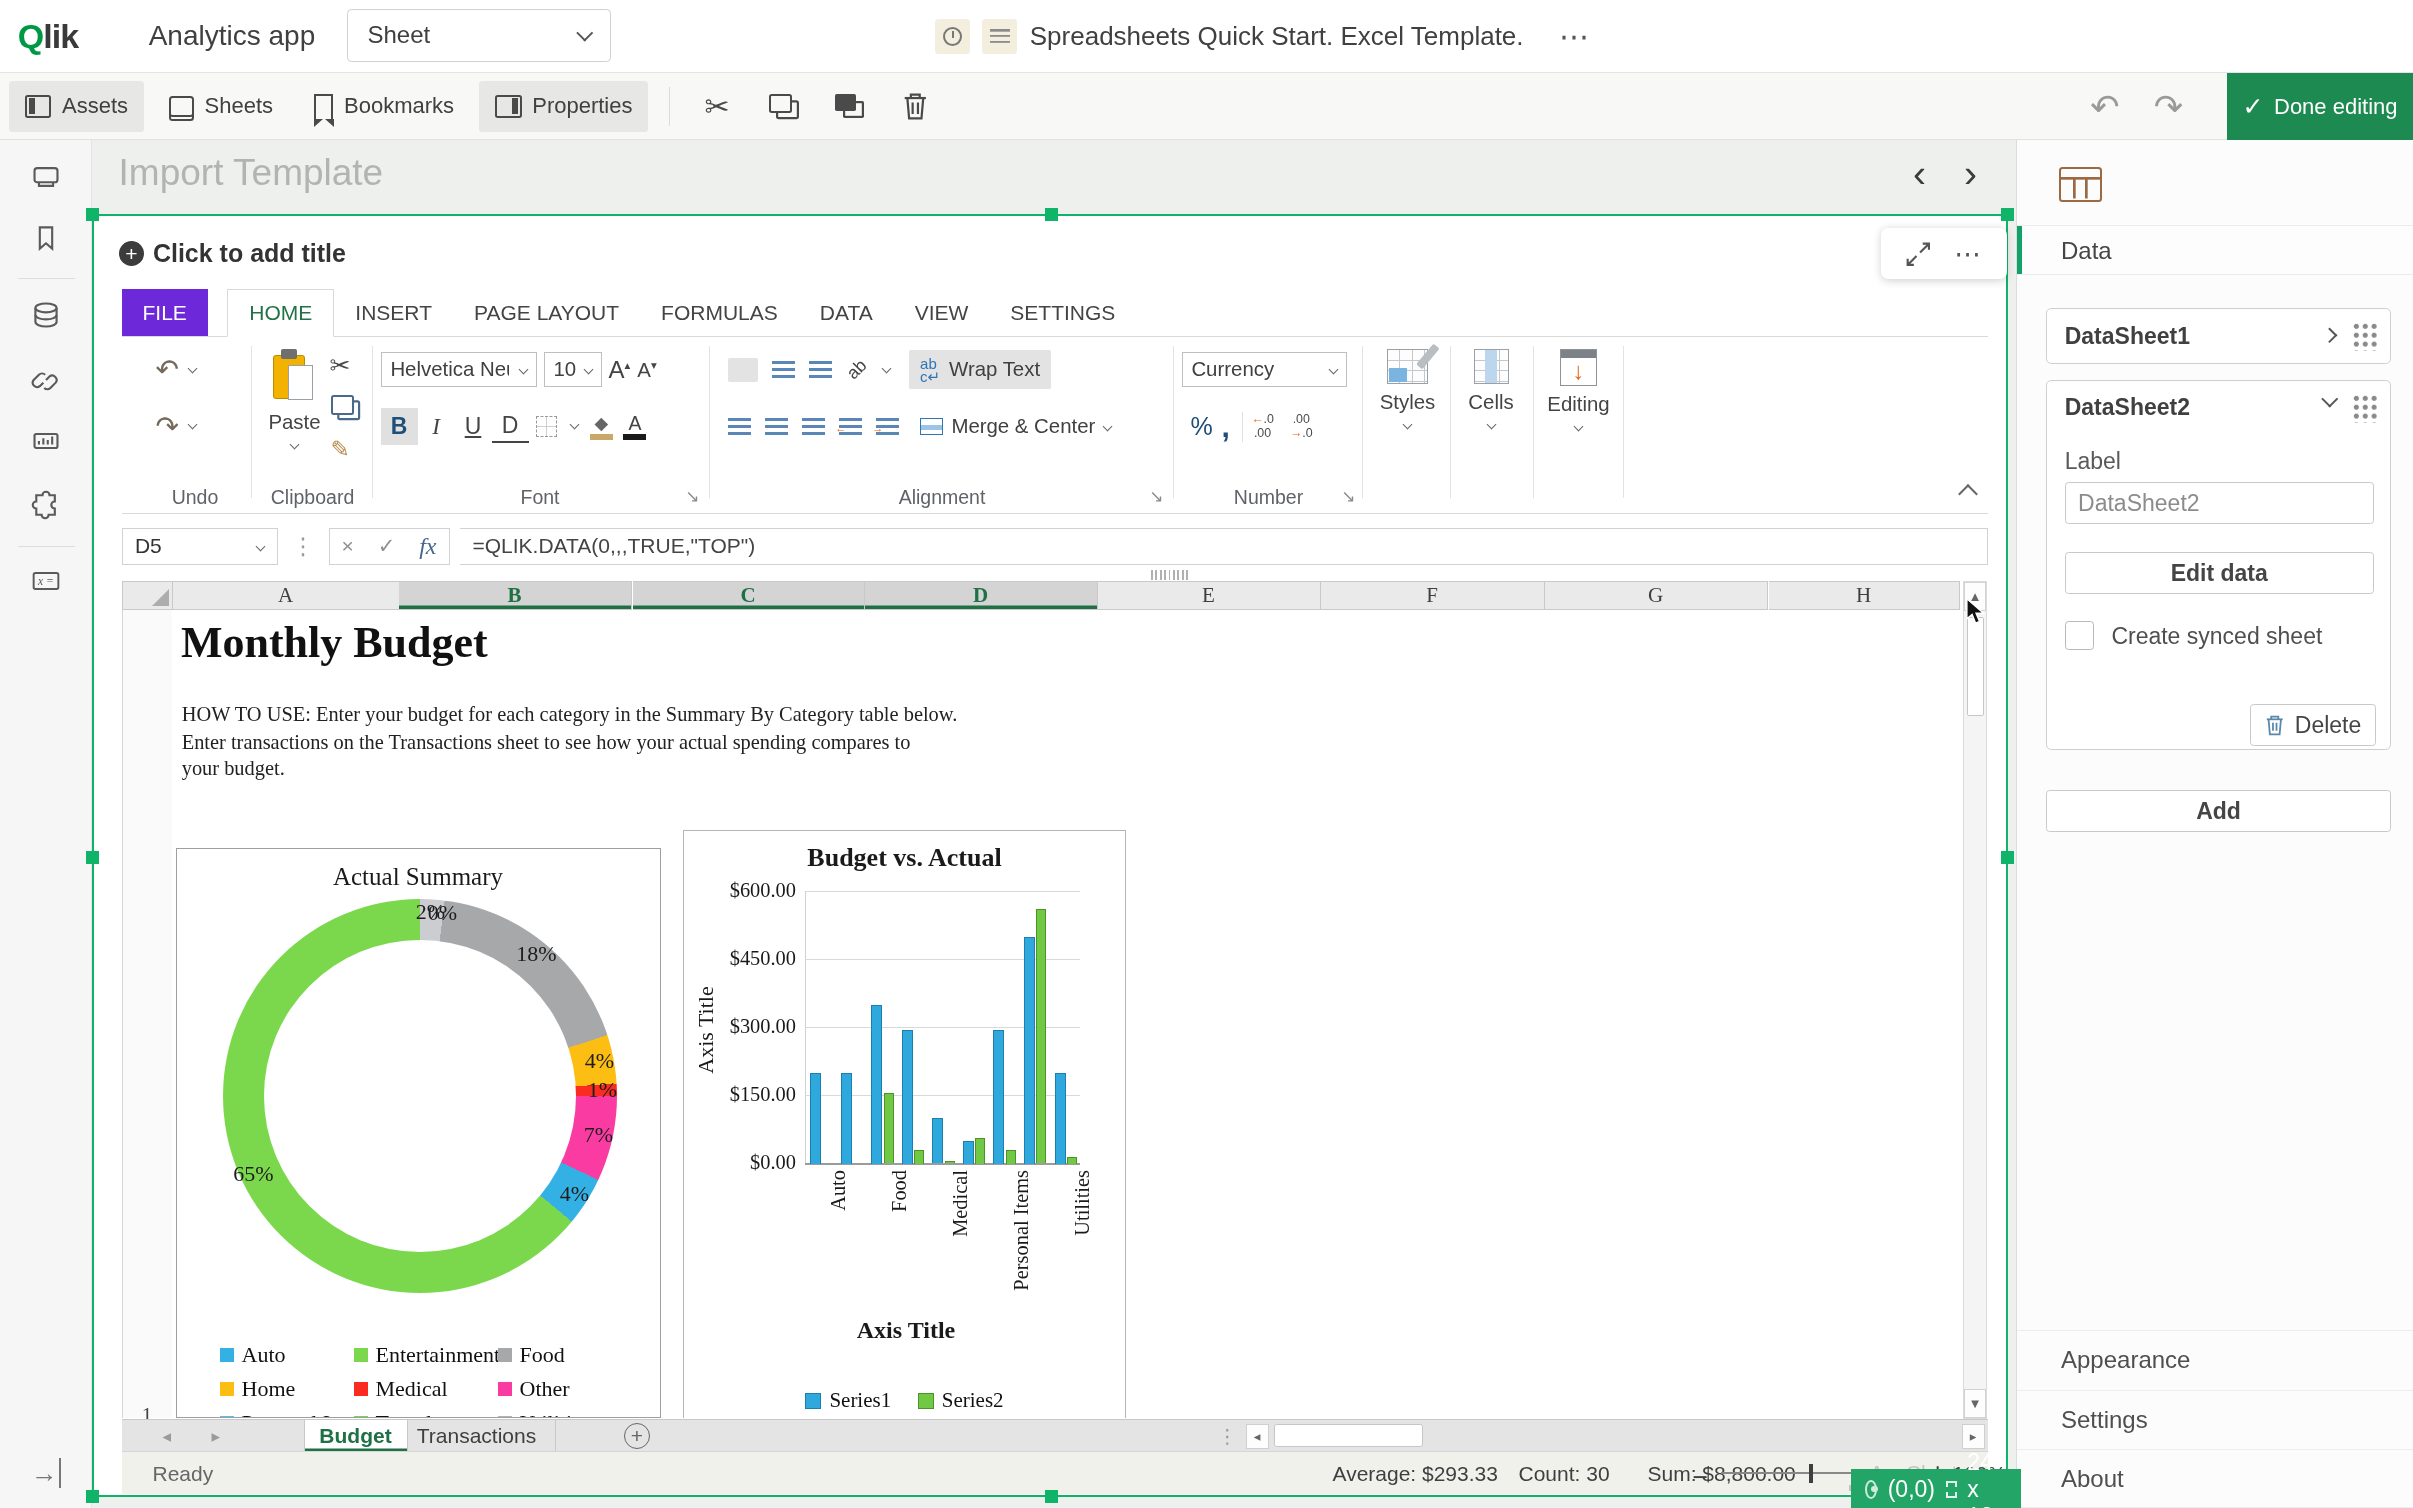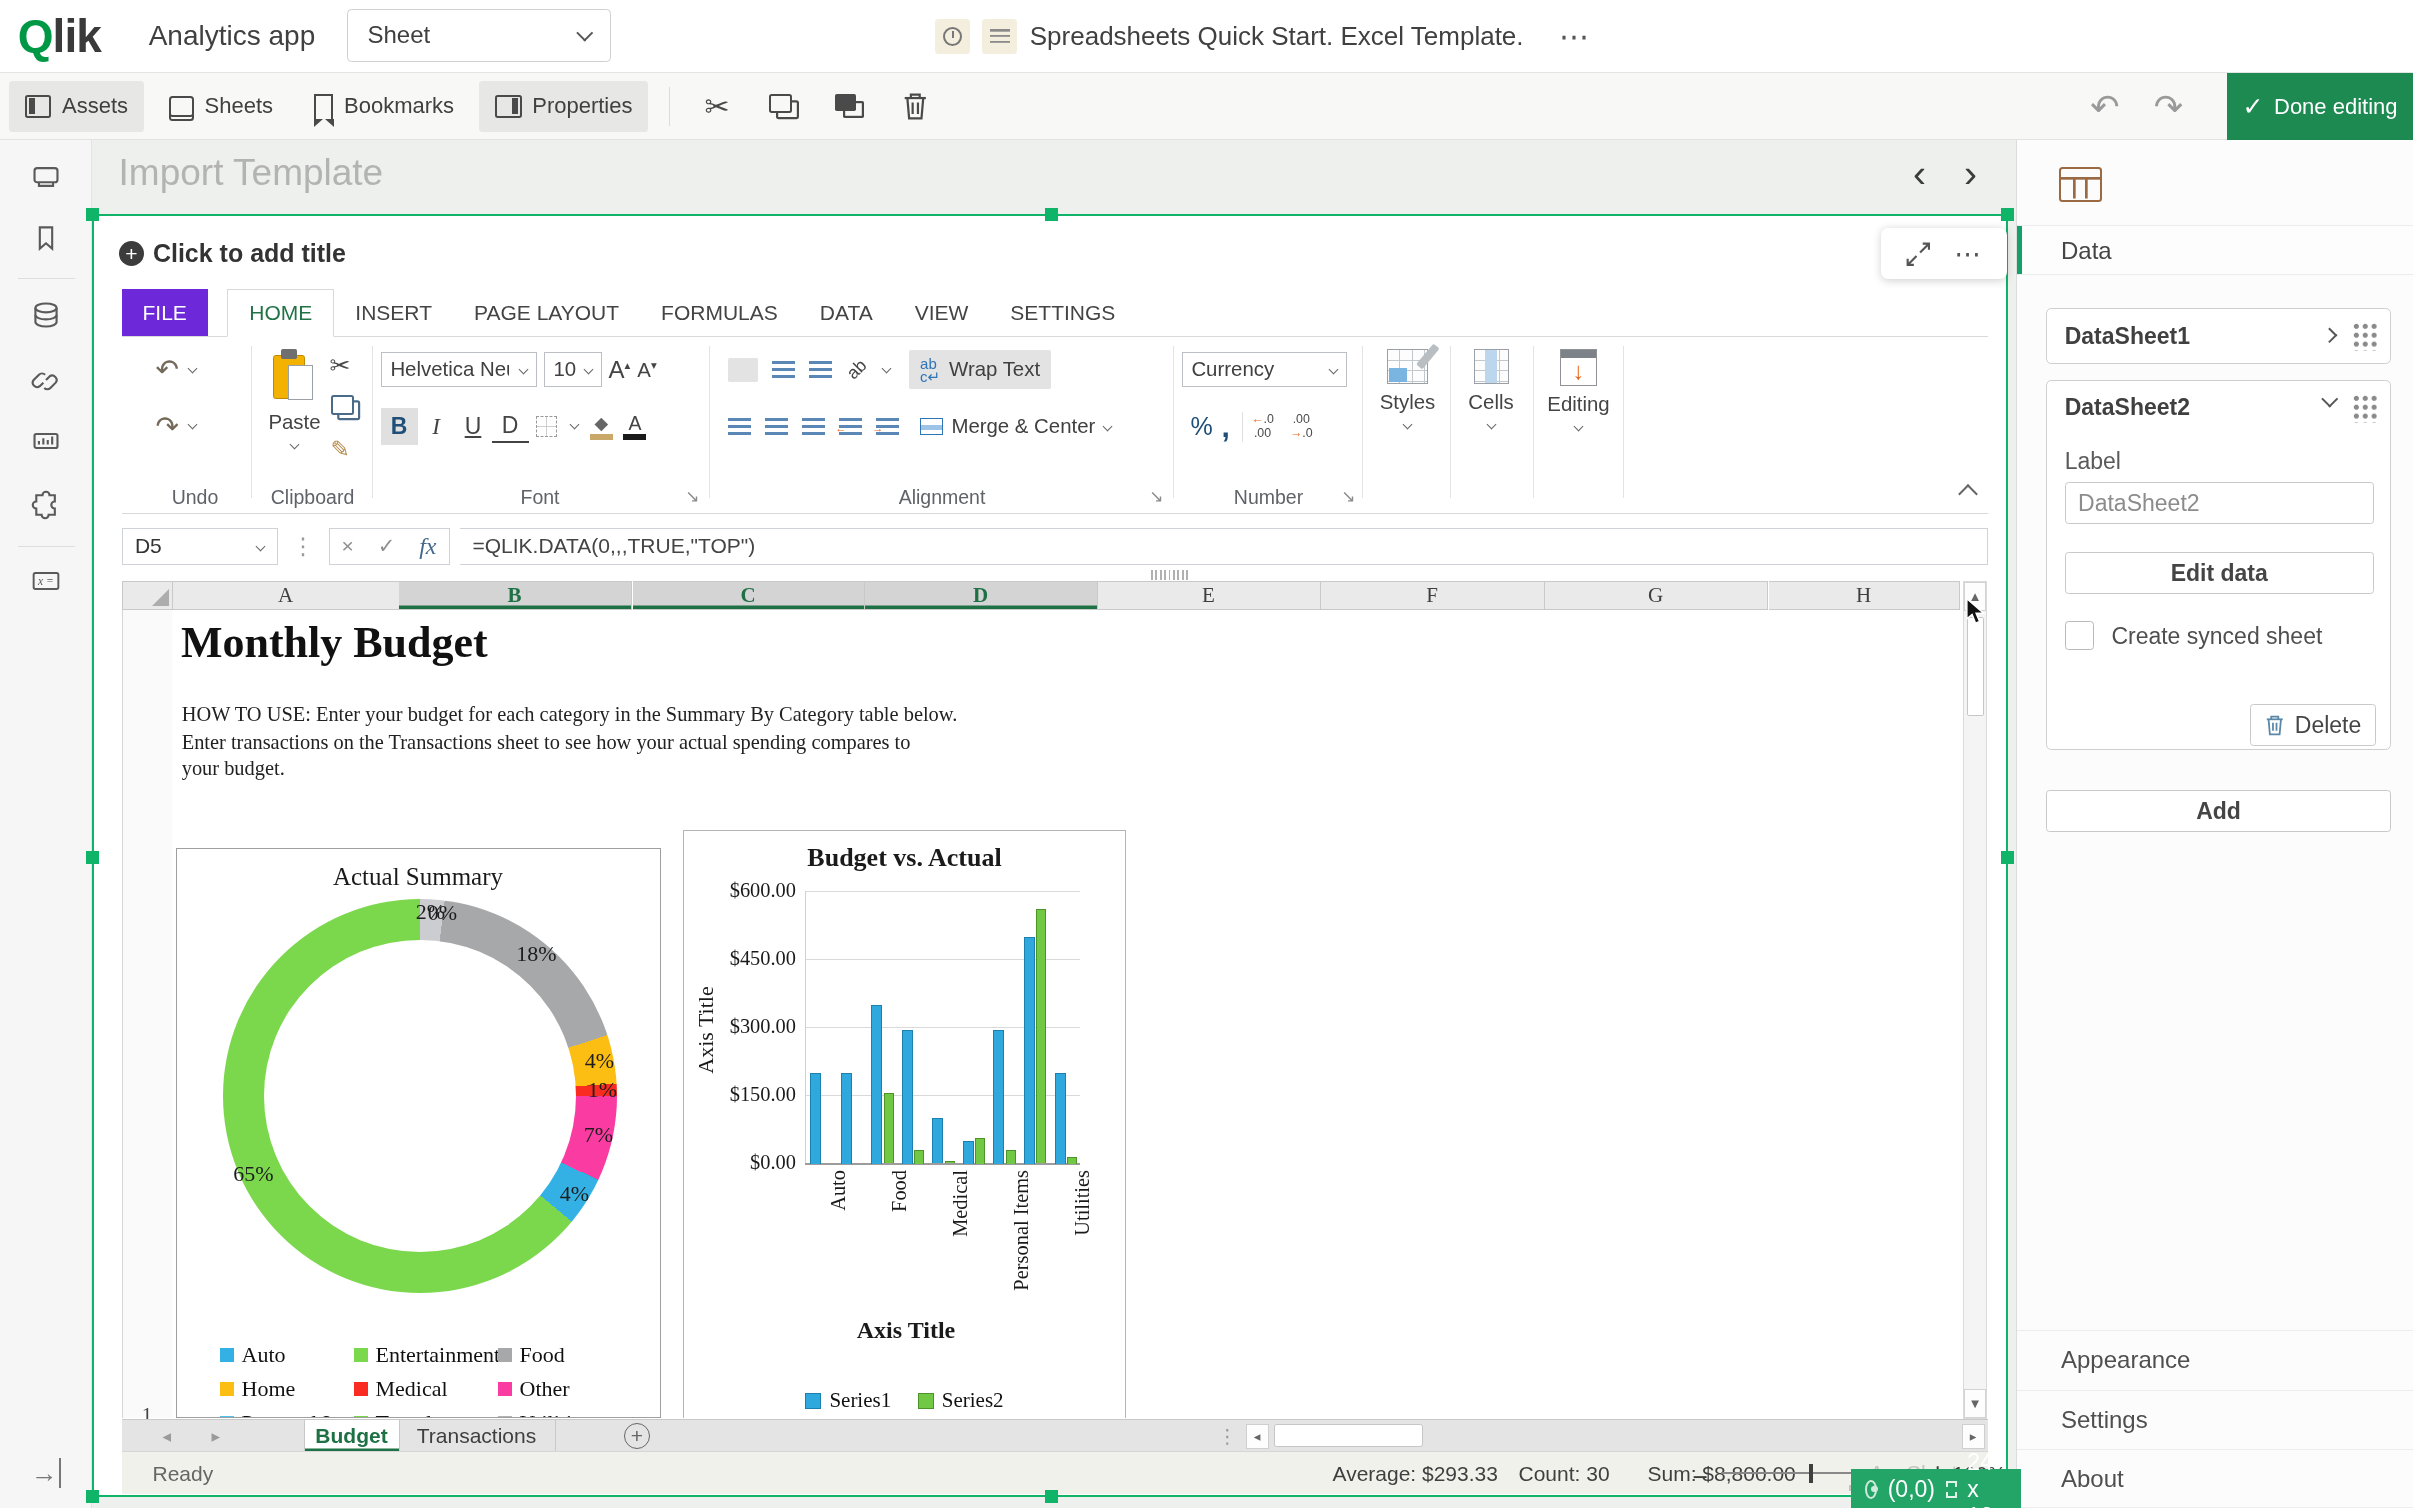--- a/index.html
+++ b/index.html
@@ -2,21 +2,21 @@
 <html style="font-size:14px"><head>
 <meta charset="utf-8">
 <style>
   *{box-sizing:border-box;margin:0;padding:0}
   html,body{background:#e9e9e9}
   #root{position:relative;width:2413px;height:1509px;background:#fff;font-family:"Liberation Sans",sans-serif;overflow:hidden;color:#404040}
   .abs{position:absolute}
   .flex{display:flex;align-items:center}
   
   #topbar{position:absolute;left:0;top:0;width:2413px;height:73px;background:#fff;border-bottom:0.9px solid #e4e4e4;display:flex;align-items:center}
-  #logo{font-size:46px;font-weight:600;letter-spacing:-0.9px;color:#3a3a3a;margin-left:17.7px;width:106px}
+  #logo{font-size:34px;font-weight:600;letter-spacing:-0.9px;color:#3a3a3a;margin-left:17.7px;width:106px}
   #logo::first-letter{color:#009845}
   #appname{font-size:28px;color:#404040;margin-left:25px}
   #sheetsel{position:absolute;left:347px;top:8.9px;width:264px;height:53px;border:0.9px solid #d0d0d0;border-radius:4.4px;background:#fff;display:flex;align-items:center;justify-content:space-between;padding:0 19.5px;font-size:24px;color:#404040}
   .chev-d{width:11.5px;height:11.5px;border-right:2.2px solid #555;border-bottom:2.2px solid #555;transform:rotate(45deg);margin-top:-5.3px}
   .chev-r{width:10.6px;height:10.6px;border-right:2.2px solid #555;border-bottom:2.2px solid #555;transform:rotate(-45deg)}
   #docarea{position:absolute;left:935px;top:0;height:73px;display:flex;align-items:center;gap:12.4px}
   .docchip{width:35px;height:35px;background:#f3eedd;border-radius:3.5px;display:flex;align-items:center;justify-content:center}
   .clockic{width:19.5px;height:19.5px;border:2.2px solid #777;border-radius:50%;position:relative}
   .clockic::after{content:"";position:absolute;left:7px;top:2.7px;width:2.2px;height:7px;background:#777}
   .gridic{width:19.5px;height:16px;background:
@@ -634,21 +634,21 @@
 
       <div id="vscroll">
         <div class="varr" style="top:0">▲</div>
         <div id="vthumb"></div>
         <div class="varr" style="bottom:0">▼</div>
       </div>
 
       <div id="stabs">
         <span class="snav" style="left:41px">◂</span>
         <span class="snav" style="left:90px">▸</span>
-        <div class="stab active" style="left:182px;width:96px">Budget</div>
+        <div class="stab active" style="left:182px;width:104px">Budget</div>
         <div class="stab" style="left:277px;width:157px">Transactions</div>
         <div id="addsheet">+</div>
         <span id="hsdots">⋮</span>
         <div id="hscroll-l">◂</div>
         <div id="hthumb"></div>
         <div id="hscroll-r">▸</div>
       </div>
 
       <div id="sbar">
         <span class="lab" style="left:31px;color:#666">Ready</span>

